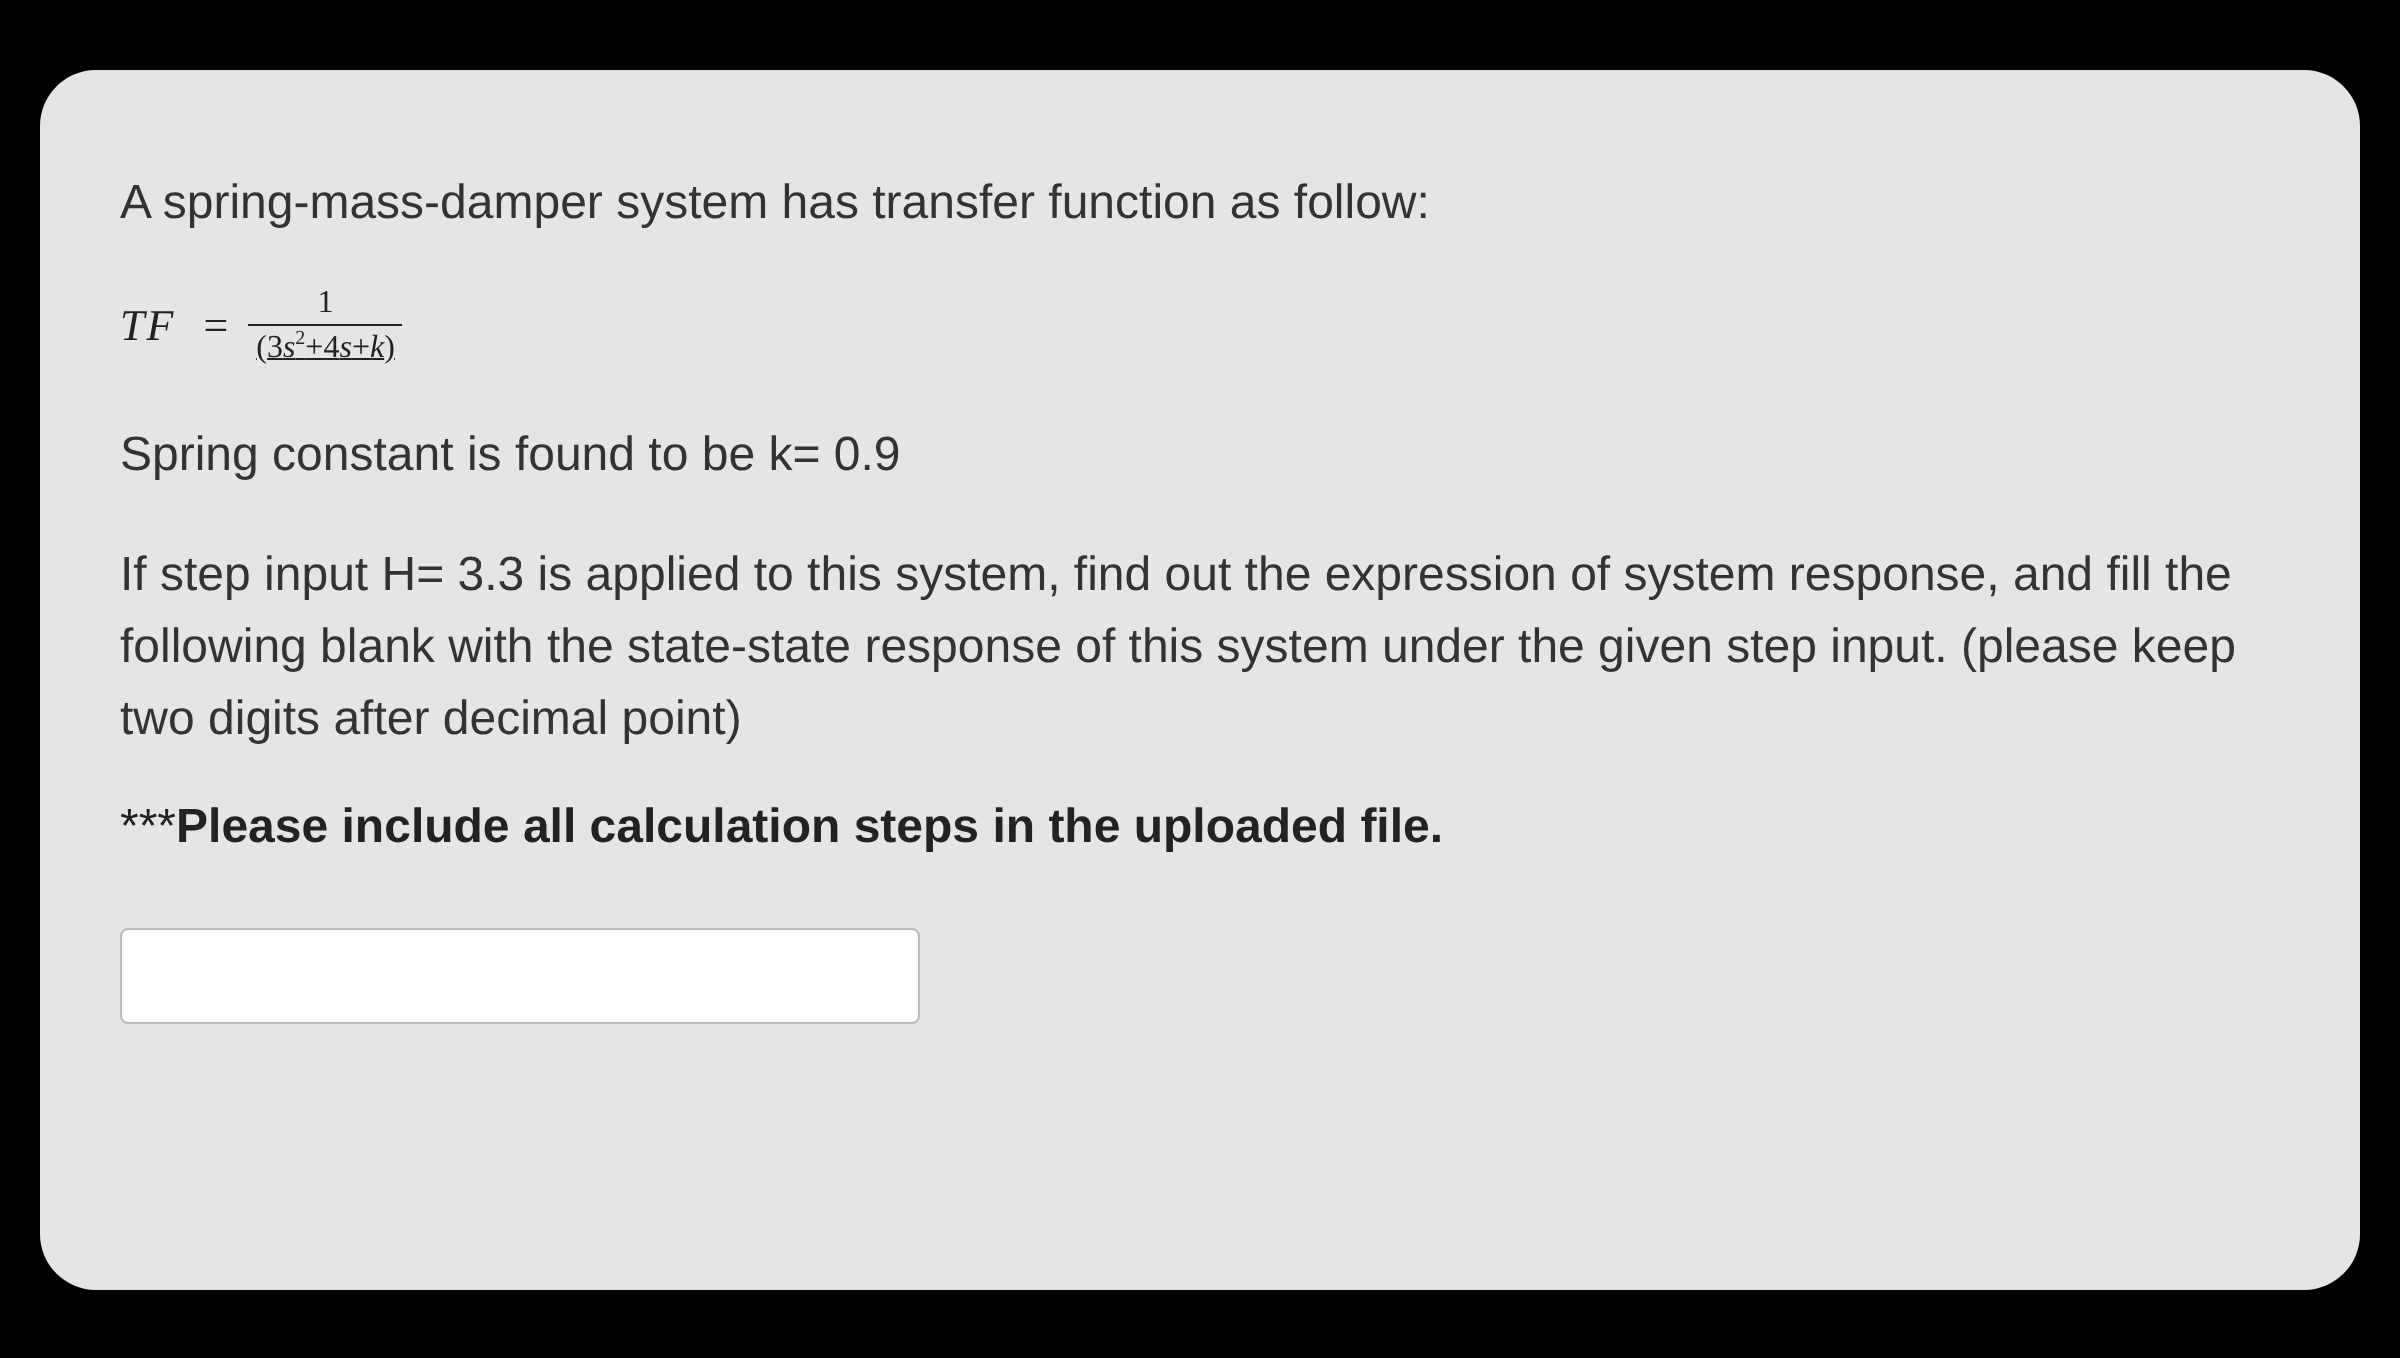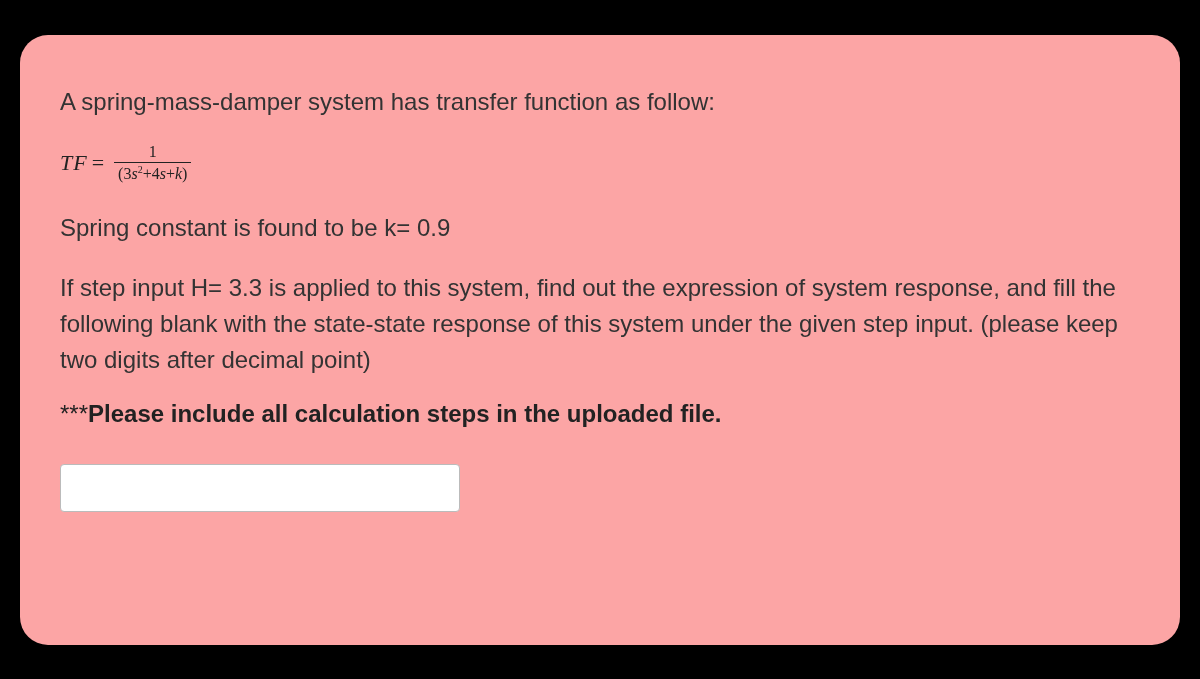--- a/index.html
+++ b/index.html
@@ -10,21 +10,21 @@
     body {
       background: #000;
       width: 1200px;
       height: 679px;
       font-family: Arial, Helvetica, sans-serif;
       display: flex;
       align-items: center;
       justify-content: center;
     }
     .card {
-      background: #fca5a5;
+      background: #e5e5e5;
       border-radius: 28px;
       width: 1160px;
       height: 610px;
       padding: 50px 40px 40px 40px;
       color: #222;
     }
     .line {
       font-size: 24px;
       line-height: 1.45;
       margin-bottom: 24px;
@@ -34,39 +34,41 @@
       display: flex;
       align-items: center;
       margin-bottom: 28px;
       font-family: "Times New Roman", Times, serif;
       font-size: 22px;
       color: #222;
     }
     .tf-label {
       font-style: italic;
       letter-spacing: 1px;
+      margin-right: 10px;
     }
     .equals {
       margin: 0 10px 0 4px;
     }
     .frac {
       display: inline-flex;
       flex-direction: column;
       align-items: center;
       vertical-align: middle;
       line-height: 1.1;
     }
     .frac .num {
       font-size: 16px;
       padding: 0 4px 1px 4px;
     }
     .frac .den {
       font-size: 16px;
       border-top: 1px solid #222;
       padding: 1px 4px 0 4px;
+      text-decoration: underline;
     }
     .den sup {
       font-size: 10px;
       vertical-align: super;
     }
     .para {
       font-size: 24px;
       line-height: 1.5;
       margin-bottom: 18px;
       color: #333;

